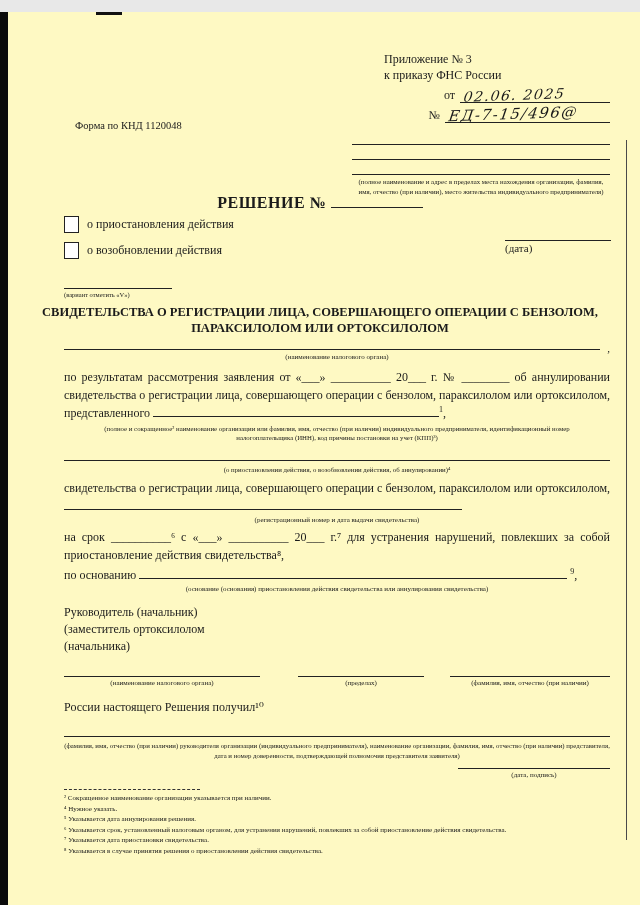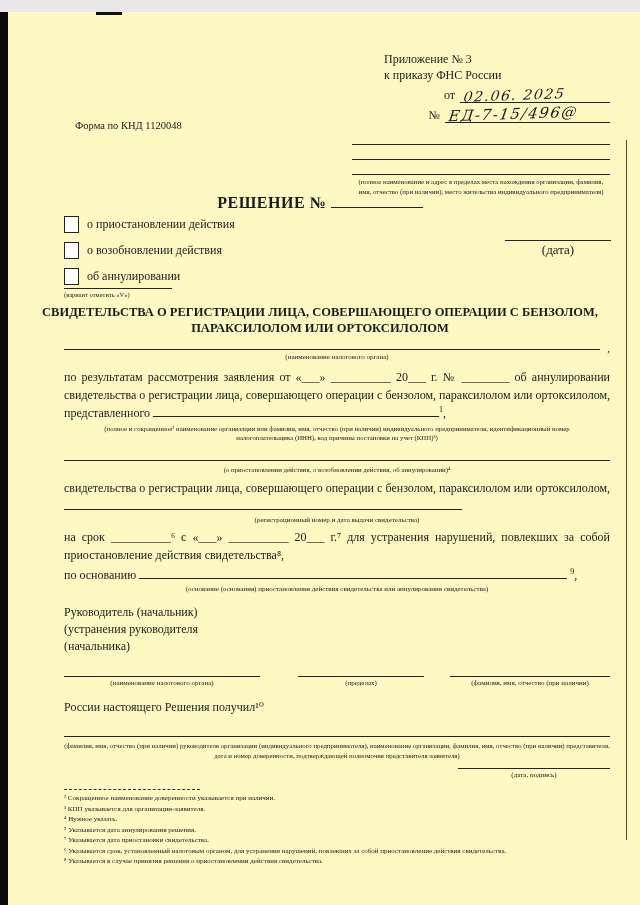--- a/index.html
+++ b/index.html
@@ -40,21 +40,21 @@
 
   .options{position:absolute;left:64px;top:204px;}
   .opt-row{display:flex;align-items:center;margin-bottom:9px;}
   .checkbox{width:13px;height:15px;border:1.2px solid #222;background:#fff;margin-right:8px;flex:0 0 auto;}
   .opt-label{font-size:12px;}
   .variant-caption{position:absolute;left:64px;top:276px;width:108px;border-top:1px solid #222;
     font-size:6.5px;padding-top:2px;text-align:left;}
 
   .date-field{position:absolute;left:505px;top:216px;width:106px;}
   .date-field .blank{border-bottom:1px solid #222;height:12px;}
-  .date-field .cap{font-size:13px;text-align:center;margin-top:1px;}
+  .date-field .cap{font-size:11px;text-align:left;margin-top:1px;}
 
   .subject-title{position:absolute;left:40px;top:292px;width:560px;text-align:center;
     font-size:12.5px;font-weight:bold;line-height:1.3;}
 
   
   .flow{position:absolute;left:64px;top:330px;width:546px;}
   .fieldline{position:relative;height:10px;}
   .fieldline .ln{position:absolute;left:0;right:10px;bottom:2px;border-bottom:1.2px solid #222;}
   .fieldline .sfx{position:absolute;right:0;bottom:-2px;font-size:11px;}
   .cap-c{font-size:7px;text-align:center;line-height:1.4;margin-top:1px;}
@@ -115,29 +115,25 @@
   </div>
 
   <div class="decision-title">
     <span>РЕШЕНИЕ №</span>
     <span class="blank"></span>
   </div>
 
   <div class="options">
     <div class="opt-row">
       <span class="checkbox"></span>
-      <span class="opt-label">о приостановлении действия</span>
+      <span class="opt-label">о приостановления действия</span>
     </div>
     <div class="opt-row">
       <span class="checkbox"></span>
       <span class="opt-label">о возобновлении действия</span>
-    </div>
-    <div class="opt-row">
-      <span class="checkbox"></span>
-      <span class="opt-label">об аннулировании</span>
     </div>
   </div>
   <div class="variant-caption">(вариант отметить «V»)</div>
 
   <div class="date-field">
     <div class="blank"></div>
     <div class="cap">(дата)</div>
   </div>
 
   <div class="subject-title">СВИДЕТЕЛЬСТВА О РЕГИСТРАЦИИ ЛИЦА, СОВЕРШАЮЩЕГО ОПЕРАЦИИ С БЕНЗОЛОМ, ПАРАКСИЛОЛОМ ИЛИ ОРТОКСИЛОЛОМ</div>
@@ -173,21 +169,21 @@
 
     <div class="para" style="margin-top:2px">
       <span>по основанию</span>
       <span class="fill" style="width:428px"></span>
       <span class="sup">9</span><span>,</span>
     </div>
     <div class="cap-c">(основание (основания) приостановления действия свидетельства или аннулирования свидетельства)</div>
 
     <div class="signer">
       <div>Руководитель (начальник)</div>
-      <div>(устранения руководителя</div>
+      <div>(заместитель ортоксилолом</div>
       <div>(начальника)</div>
     </div>
 
     <div class="sig-row">
       <div class="sig-col c1">(наименование налогового органа)</div>
       <div class="sig-col c2">(пределах)</div>
       <div class="sig-col c3">(фамилия, имя, отчество (при наличии)</div>
     </div>
 
     <div class="copy-line">России настоящего Решения получил¹⁰</div>
@@ -195,24 +191,23 @@
     <div class="fieldline" style="margin-top:14px">
       <span class="ln" style="right:0"></span>
     </div>
     <div class="cap-c3">(фамилия, имя, отчество (при наличии) руководителя организации (индивидуального предпринимателя), наименование организации, фамилия, имя, отчество (при наличии) представителя, дата и номер доверенности, подтверждающей полномочия представителя заявителя)</div>
 
     <div class="datesign">(дата, подпись)</div>
 
     <div class="dashed-sep"></div>
 
     <div class="footnotes">
-      <div>² Сокращенное наименование доверенности указывается при наличии.</div>
-      <div>³ КПП указывается для организации-заявителя.</div>
+      <div>² Сокращенное наименование организации указывается при наличии.</div>
       <div>⁴ Нужное указать.</div>
       <div>⁵ Указывается дата аннулирования решения.</div>
+      <div>⁶ Указывается срок, установленный налоговым органом, для устранения нарушений, повлекших за собой приостановление действия свидетельства.</div>
       <div>⁷ Указывается дата приостановки свидетельства.</div>
-      <div>⁶ Указывается срок, установленный налоговым органом, для устранения нарушений, повлекших за собой приостановление действия свидетельства.</div>
       <div>⁸ Указывается в случае принятия решения о приостановлении действия свидетельства.</div>
 
     </div>
 
   </div>
 </div>
 
 </body></html>

